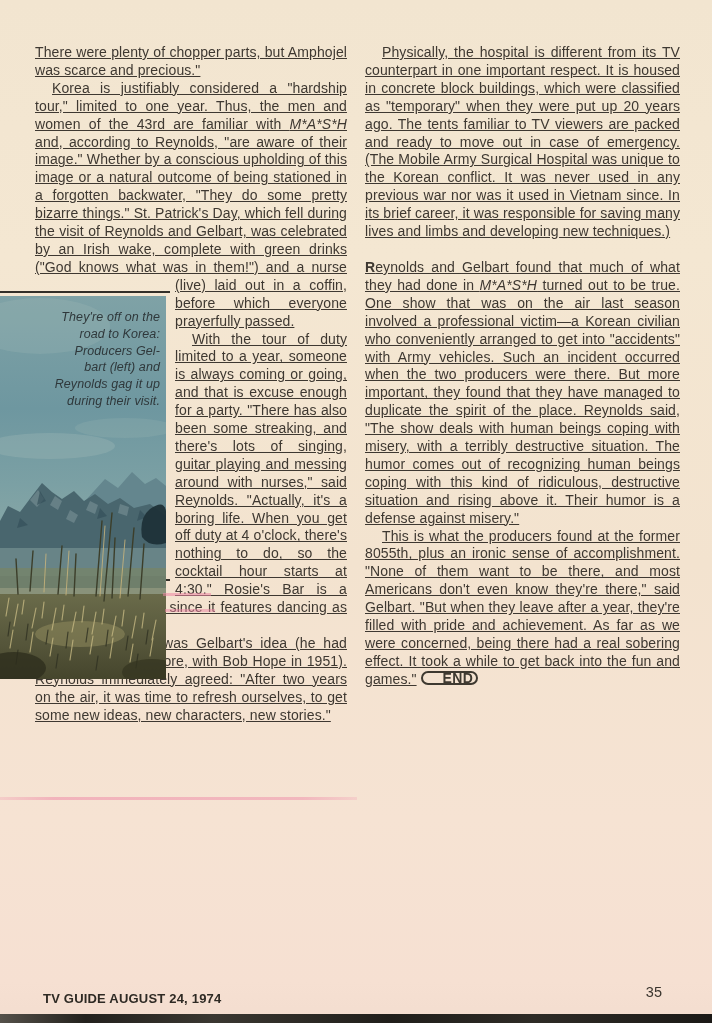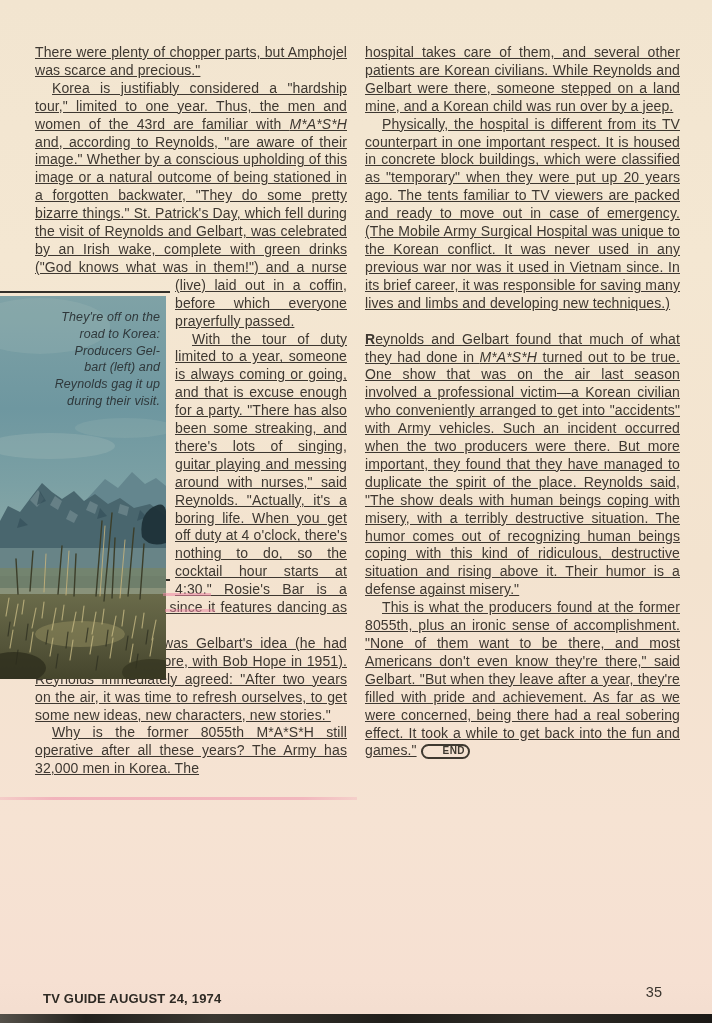--- a/index.html
+++ b/index.html
@@ -52,21 +52,21 @@
     color:#2f383b;
     text-align:right;
     white-space:pre-line;
   }
   .end-badge{
     display:inline-block;
     border:2px solid #3e3930;
     border-radius:8px;
     padding:0 3px;
     margin-left:4px;
-    font-size:10px;line-height:10.5px;
+    font-size:14px;line-height:10.5px;
     font-weight:700;
     letter-spacing:.4px;
     color:#3e3930;
     vertical-align:1px;
   }
   .footer-left{
     position:absolute;left:43px;top:991px;
     font-size:13px;font-weight:700;color:#2e2a24;
     letter-spacing:.2px;
   }
@@ -139,27 +139,25 @@
 during their visit.</figcaption>
         </div>
         <div class="rule"></div>
       </figure>
 
       <div class="paras">
           <p class=""><span>There were plenty of chopper parts, but Amphojel was scarce and precious."</span></p>
           <p class="indent"><span>Korea is justifiably considered a "hardship tour," limited to one year. Thus, the men and women of the 43rd are familiar with </span><span class="it">M*A*S*H</span><span> and, according to Reynolds, "are aware of their image." Whether by a conscious upholding of this image or a natural outcome of being stationed in a forgotten backwater, "They do some pretty bizarre things." St. Patrick's Day, which fell during the visit of Reynolds and Gelbart, was celebrated by an Irish wake, complete with green drinks ("God knows what was in them!") and a nurse (live) laid out in a coffin, before which everyone prayerfully passed.</span></p>
           <p class="indent"><span>With the tour of duty limited to a year, someone is always coming or going, and that is excuse enough for a party. "There has also been some streaking, and there's lots of singing, guitar playing and messing around with nurses," said Reynolds. "Actually, it's a boring life. When you get off duty at 4 o'clock, there's nothing to do, so the cocktail hour starts at 4:30." Rosie's Bar is a favorite rendezvous, since it features dancing as well as drinking.</span></p>
           <p class="indent"><span>Going to Korea was Gelbart's idea (he had been there once before, with Bob Hope in 1951). Reynolds immediately agreed: "After two years on the air, it was time to refresh ourselves, to get some new ideas, new characters, new stories."</span></p>
-          <p class="indent"><span>Why is the former 8055th M*A*S*H still operative after all these years? The Army has 32,000 men in Korea. The</span></p>
         </div>
     </div>
 
     <div class="col col-right">
       <div class="paras">
-          <p class=""><span>hospital takes care of them, and several other patients are Korean civilians. While Reynolds and Gelbart were there, someone stepped on a land mine, and a Korean child was run over by a jeep.</span></p>
           <p class="indent"><span>Physically, the hospital is different from its TV counterpart in one important respect. It is housed in concrete block buildings, which were classified as "temporary" when they were put up 20 years ago. The tents familiar to TV viewers are packed and ready to move out in case of emergency. (The Mobile Army Surgical Hospital was unique to the Korean conflict. It was never used in any previous war nor was it used in Vietnam since. In its brief career, it was responsible for saving many lives and limbs and developing new techniques.)</span></p>
           <p class=" gap"><span class="bd">R</span><span>eynolds and Gelbart found that much of what they had done in </span><span class="it">M*A*S*H</span><span> turned out to be true. One show that was on the air last season involved a professional victim—a Korean civilian who conveniently arranged to get into "accidents" with Army vehicles. Such an incident occurred when the two producers were there. But more important, they found that they have managed to duplicate the spirit of the place. Reynolds said, "The show deals with human beings coping with misery, with a terribly destructive situation. The humor comes out of recognizing human beings coping with this kind of ridiculous, destructive situation and rising above it. Their humor is a defense against misery."</span></p>
           <p class="indent"><span>This is what the producers found at the former 8055th, plus an ironic sense of accomplishment. "None of them want to be there, and most Americans don't even know they're there," said Gelbart. "But when they leave after a year, they're filled with pride and achievement. As far as we were concerned, being there had a real sobering effect. It took a while to get back into the fun and games."</span><span class="end-badge">END</span></p>
         </div>
     </div>
 
   </div>
 
   <div class="artifact pink-line-main"></div>
   <div class="artifact pink-tick-1"></div>

